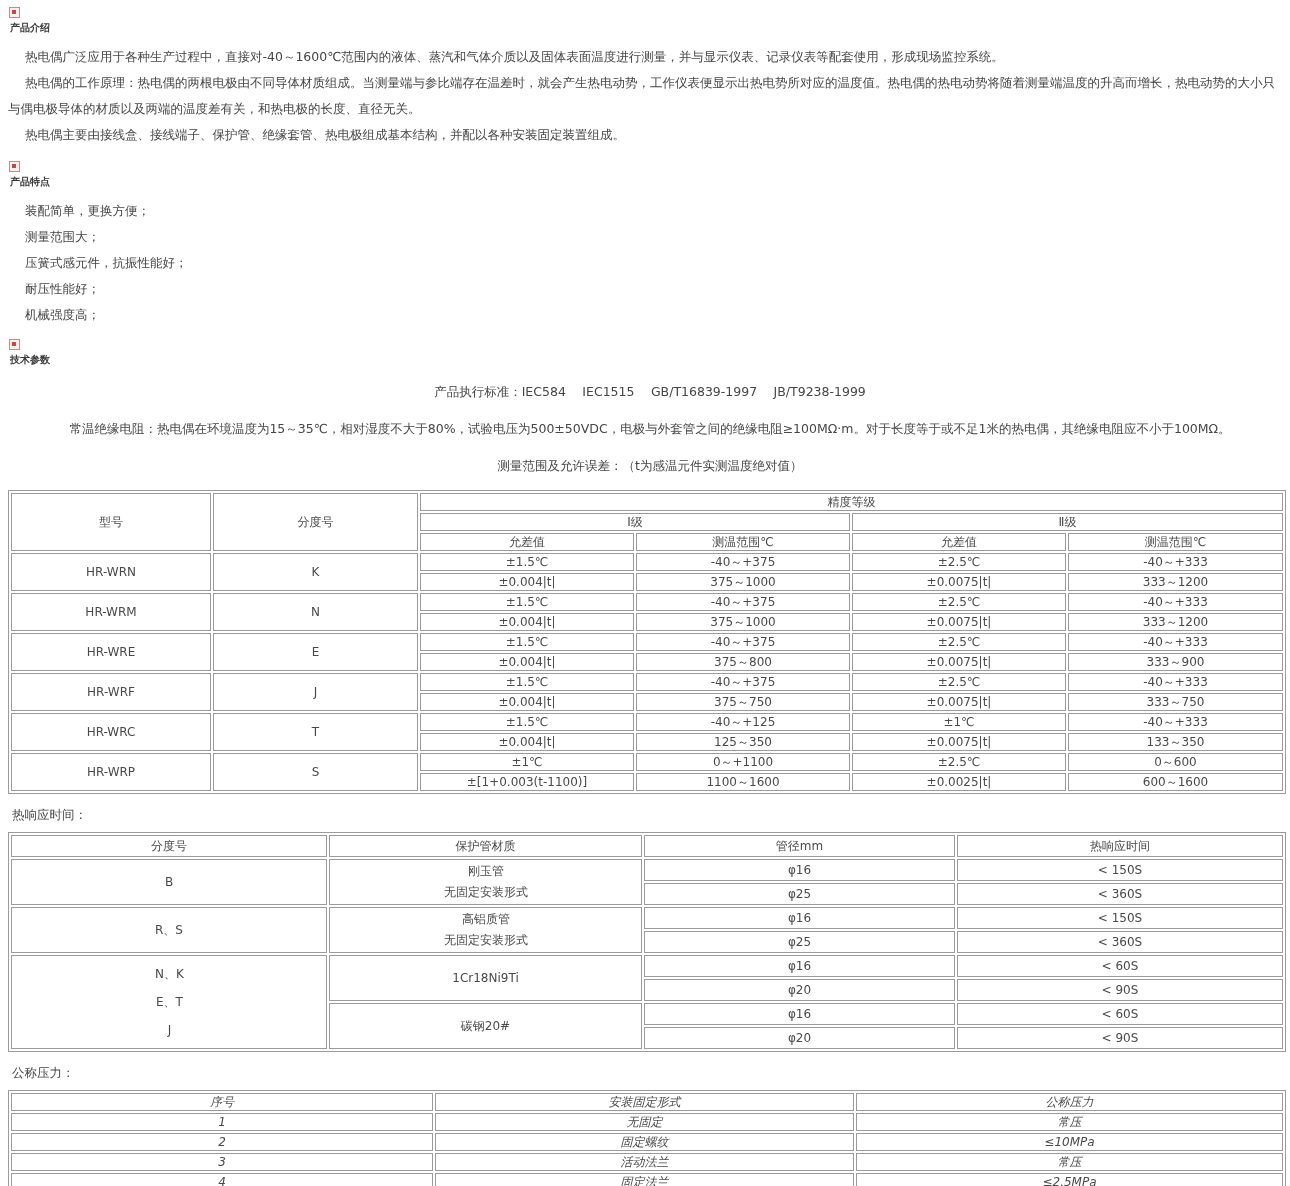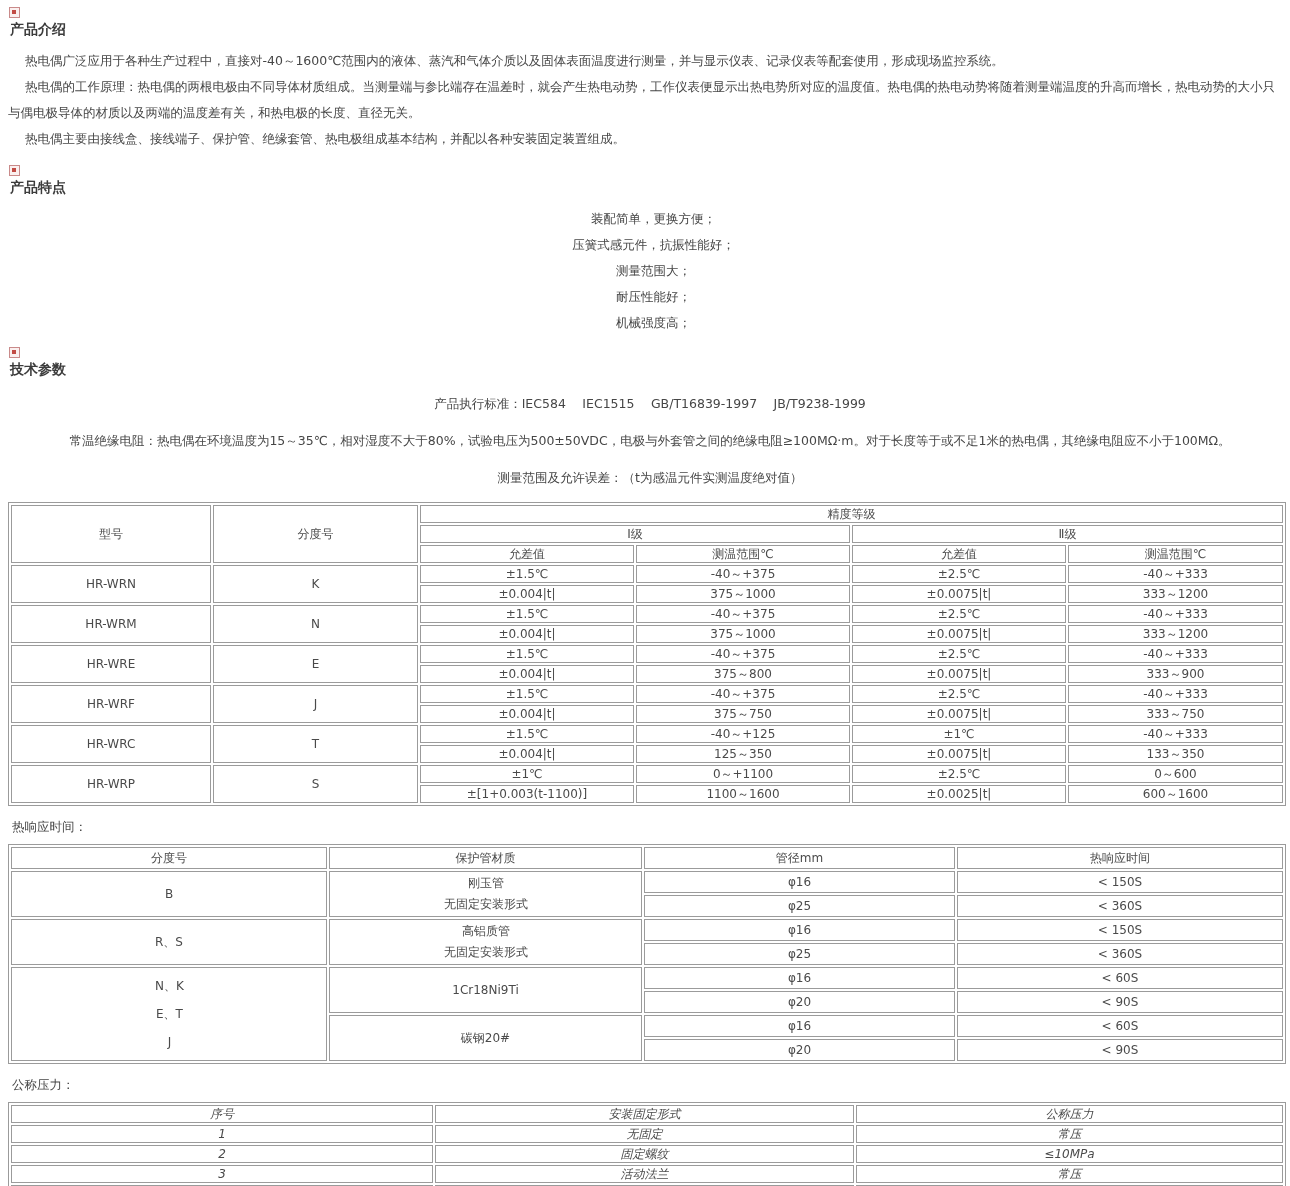--- a/index.html
+++ b/index.html
@@ -15,24 +15,24 @@
   .sec-icon {
     display:inline-block; width:9px; height:9px;
     border:1px solid #c98a8a; background:#fbf0ef; position:relative;
     vertical-align:top; margin-left:1px;
   }
   .sec-icon::after {
     content:""; position:absolute; left:2px; top:2px; width:4px; height:4px;
     background:#c24b44;
   }
 
-  .sec-title { font-weight:bold; font-size:14px; color:#3c3c3c; margin:2px 0 9px 2px; }
+  .sec-title { font-weight:bold; font-size:10px; color:#3c3c3c; margin:2px 0 9px 2px; }
 
   .para { margin:0; line-height:26px; text-indent:17px; }
-  .feature-line { margin:0; line-height:26px; padding-left:17px;text-align:center; }
+  .feature-line { margin:0; line-height:26px; padding-left:17px; }
   .tech-line { margin:12px; line-height:25px; padding-left:10px; white-space:pre-wrap;text-align:center; }
 
   .tbl-label { margin:13px 0 9px 4px; line-height:16px; }
 
   table {
     border-collapse:separate; border-spacing:2px;
     border:1px solid #9b9b9b;
     table-layout:fixed; width:1278px;
     background:#ffffff;
   }
@@ -62,22 +62,22 @@
   <div class="sec-title">产品介绍</div>
   <p class="para">热电偶广泛应用于各种生产过程中，直接对-40～1600℃范围内的液体、蒸汽和气体介质以及固体表面温度进行测量，并与显示仪表、记录仪表等配套使用，形成现场监控系统。</p>
   <p class="para">热电偶的工作原理：热电偶的两根电极由不同导体材质组成。当测量端与参比端存在温差时，就会产生热电动势，工作仪表便显示出热电势所对应的温度值。热电偶的热电动势将随着测量端温度的升高而增长，热电动势的大小只与偶电极导体的材质以及两端的温度差有关，和热电极的长度、直径无关。</p>
   <p class="para">热电偶主要由接线盒、接线端子、保护管、绝缘套管、热电极组成基本结构，并配以各种安装固定装置组成。</p>
 
   <div class="icon-row" style="margin-top:13px;">
     <span class="sec-icon"></span>
   </div>
   <div class="sec-title">产品特点</div>
   <p class="feature-line">装配简单，更换方便；</p>
+  <p class="feature-line">测量范围大；</p>
   <p class="feature-line">压簧式感元件，抗振性能好；</p>
-  <p class="feature-line">测量范围大；</p>
   <p class="feature-line">耐压性能好；</p>
   <p class="feature-line">机械强度高；</p>
 
   <div class="icon-row" style="margin-top:11px;">
     <span class="sec-icon"></span>
   </div>
   <div class="sec-title">技术参数</div>
   <p class="tech-line">产品执行标准：IEC584　 IEC1515　 GB/T16839-1997　 JB/T9238-1999</p>
   <p class="tech-line">常温绝缘电阻：热电偶在环境温度为15～35℃，相对湿度不大于80%，试验电压为500±50VDC，电极与外套管之间的绝缘电阻≥100MΩ·m。对于长度等于或不足1米的热电偶，其绝缘电阻应不小于100MΩ。</p>
   <p class="tech-line">测量范围及允许误差：（t为感温元件实测温度绝对值）</p>

